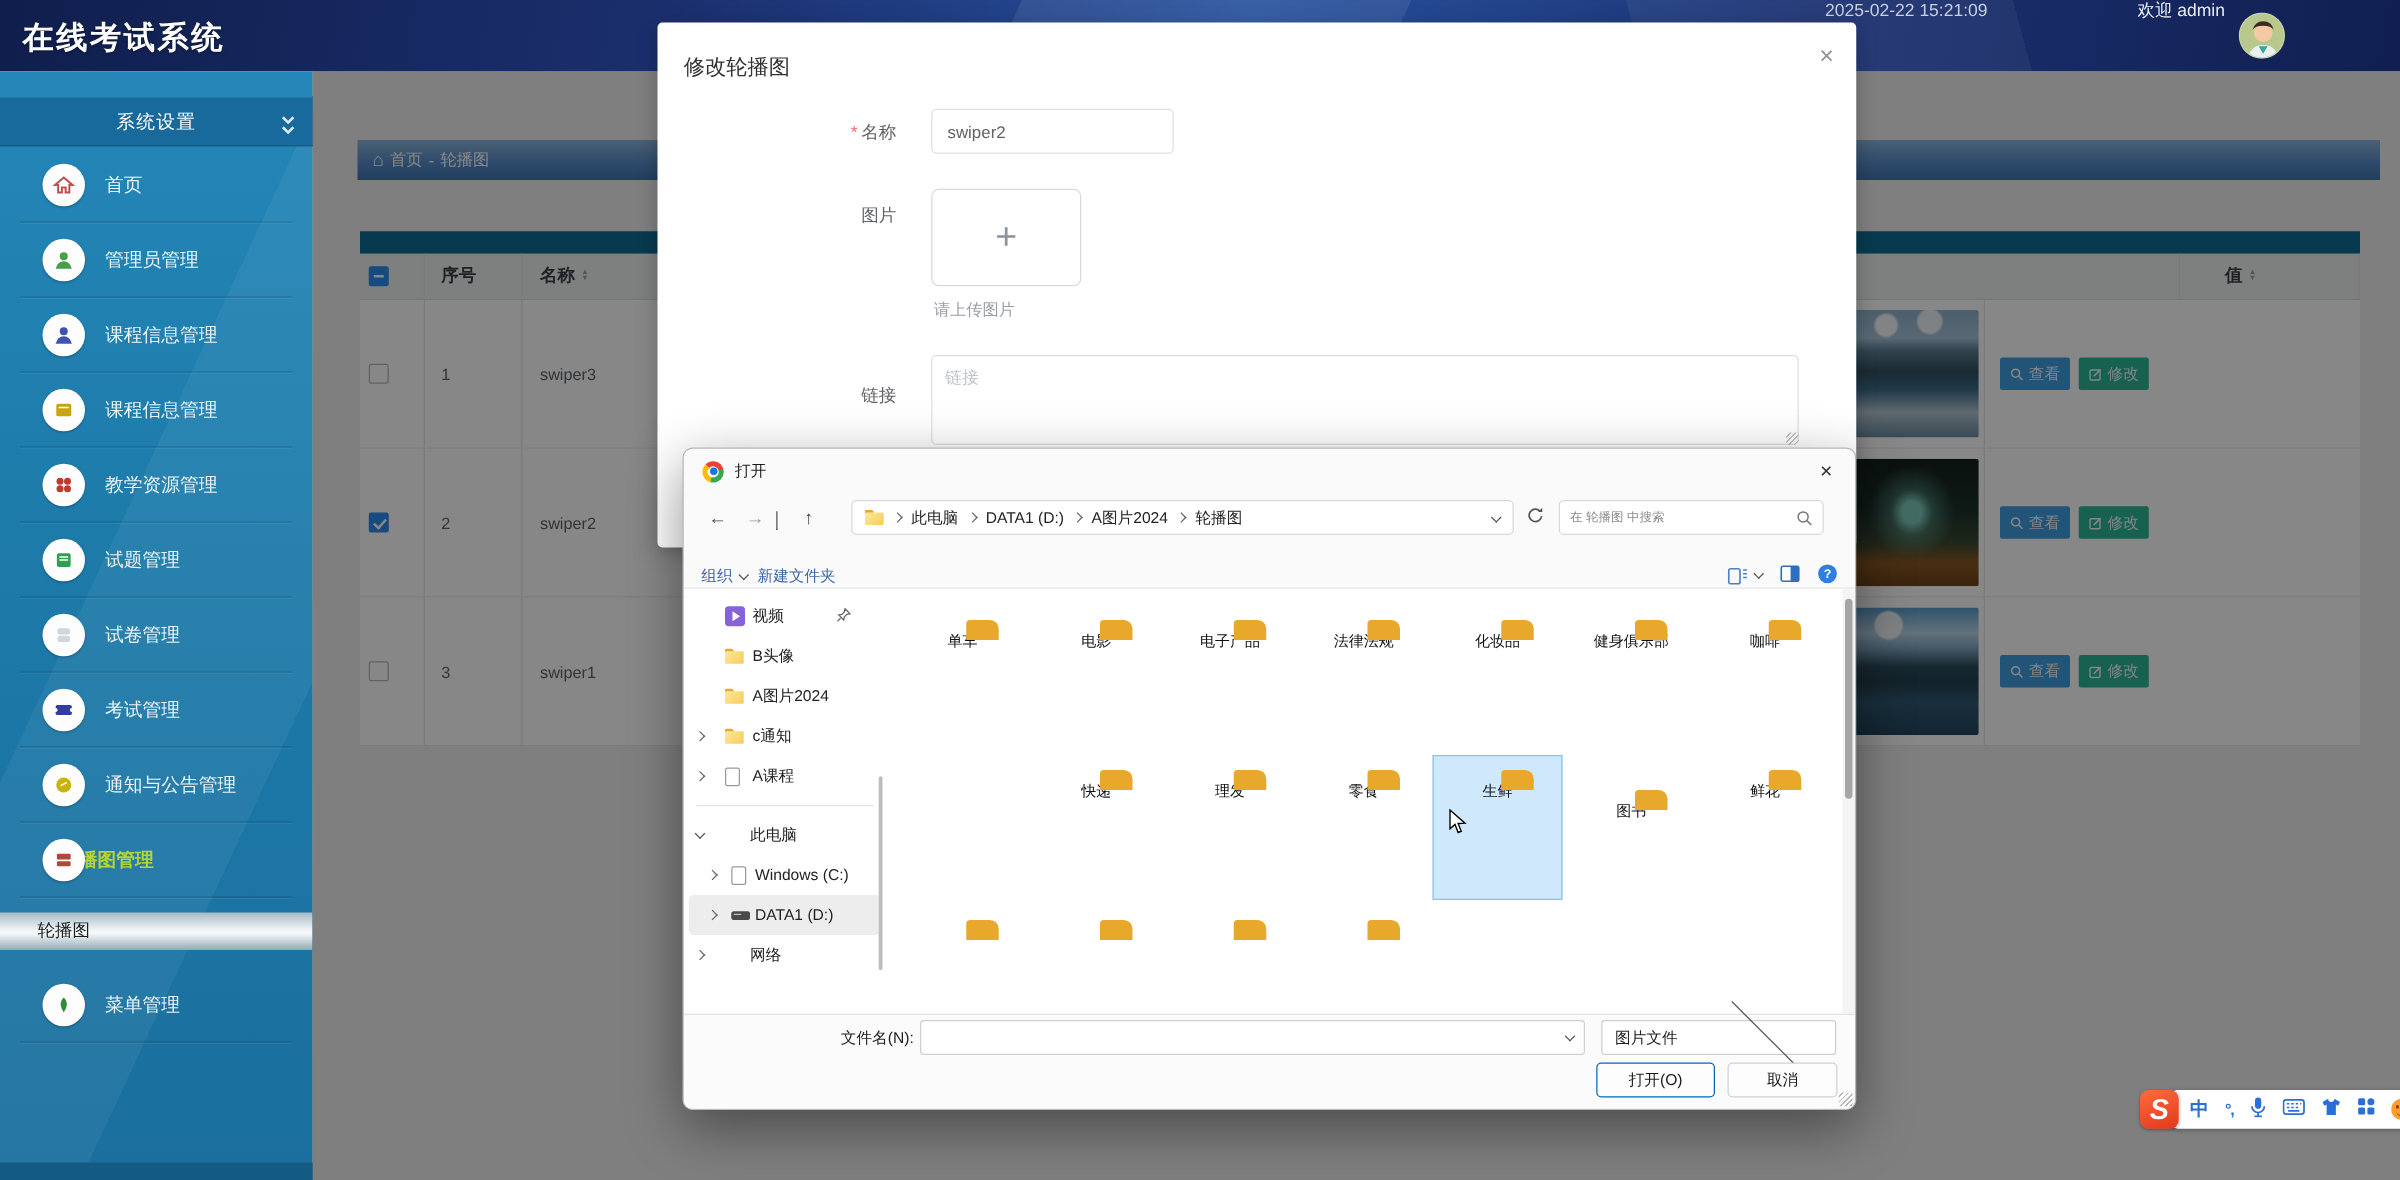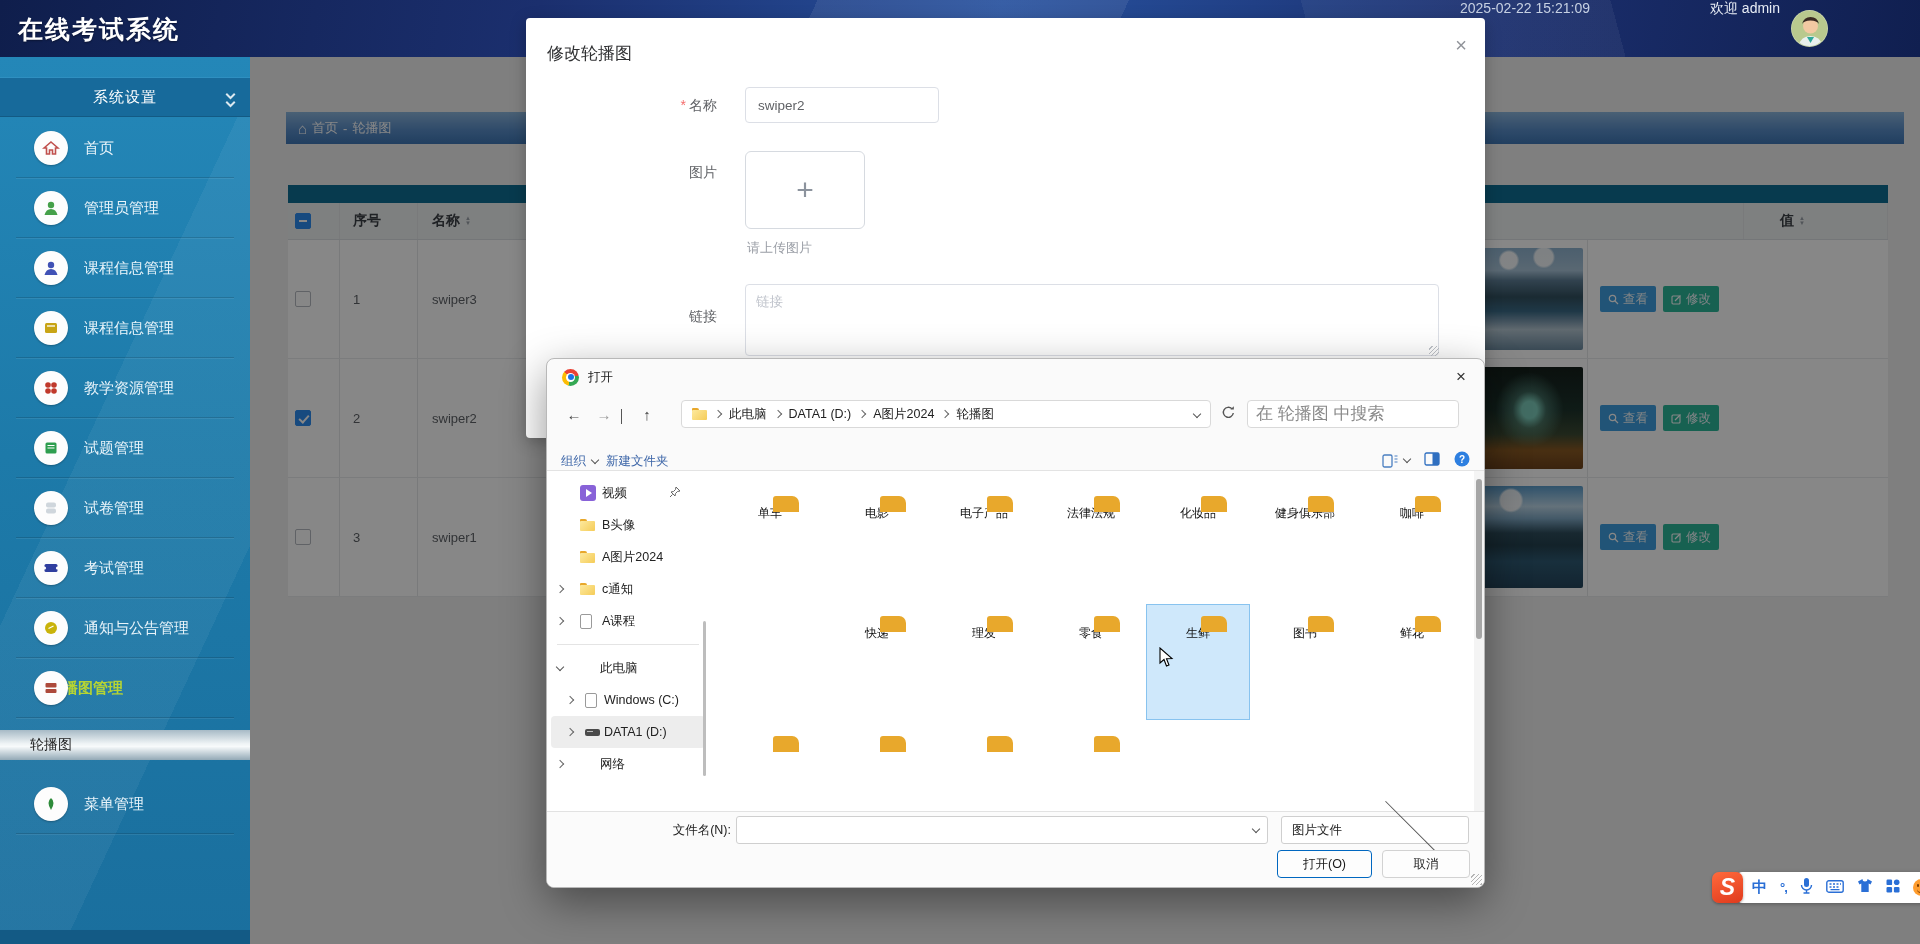--- a/index.html
+++ b/index.html
@@ -104,21 +104,21 @@
 .nav-arrow { font-size:15px; color:#444; width:30px; text-align:center; cursor:pointer; }
 .nav-arrow.dim { color:#9a9a9a; }
 .nav-chevdn { margin:4px 10px 0 2px; cursor:pointer; }
 .chev-sm { width:6px; height:6px; border-right:1.5px solid #555; border-bottom:1.5px solid #555; transform:rotate(45deg); }
 .chev-rt { width:6px; height:6px; border-right:1.5px solid #666; border-bottom:1.5px solid #666; transform:rotate(-45deg); }
 .addr { position:absolute; left:134px; top:5px; width:530px; height:28px; background:#fff; border:1px solid #d9d9d9; border-radius:4px; display:flex; align-items:center; padding:0 10px; gap:8px; }
 .addr-seg { white-space:nowrap; cursor:pointer; }
 .addr-end { margin-left:auto; }
 .refresh { position:absolute; left:674px; top:10px; cursor:pointer; }
 .searchbox { position:absolute; left:700px; top:5px; width:212px; height:28px; background:#fff; border:1px solid #d9d9d9; border-radius:4px; display:flex; align-items:center; padding:0 8px; }
-.searchbox input { border:none; outline:none; flex:1; font-size:17px; color:#444; font-family:inherit; background:transparent; }
+.searchbox input { border:none; outline:none; flex:1; font-size:10px; color:#444; font-family:inherit; background:transparent; }
 .searchbox input::placeholder { color:#8a8a8a; }
 .fd-menubar { height:38px; display:flex; align-items:flex-end; padding:0 14px; border-bottom:1px solid #e3e3e3; gap:8px; }
 .mb-item { color:#3d66a8; cursor:pointer; display:flex; align-items:center; gap:6px; }
 .mb-right { margin-left:auto; display:flex; align-items:center; gap:14px; }
 .fd-body { position:relative; height:342px; background:#fff; overflow:hidden; }
 .fd-side { position:absolute; left:0; top:0; bottom:0; width:162px; padding-top:6px; }
 .sd-row { position:relative; height:32px; display:flex; align-items:center; cursor:pointer; }
 .sd-chev { position:absolute; left:10px; }
 .sd-chev2 { position:absolute; left:20px; }
 .sd-icon { position:absolute; left:33px; }
@@ -572,21 +572,21 @@
     <div class="tile" style="left:385px; top:13px;"><span class="folder"><span class="tab"></span><span class="bodyp"></span></span><div class="flabel">电子产品</div></div>
     <div class="tile" style="left:492px; top:13px;"><span class="folder"><span class="tab"></span><span class="bodyp"></span></span><div class="flabel">法律法规</div></div>
     <div class="tile" style="left:599px; top:13px;text-align:center;"><span class="folder"><span class="tab"></span><span class="bodyp"></span></span><div class="flabel">化妆品</div></div>
     <div class="tile" style="left:706px; top:13px;"><span class="folder"><span class="tab"></span><span class="bodyp"></span></span><div class="flabel">健身俱乐部</div></div>
     <div class="tile" style="left:813px; top:13px;"><span class="folder"><span class="tab"></span><span class="bodyp"></span></span><div class="flabel">咖啡</div></div>
 
     <div class="tile" style="left:278px; top:133px;"><span class="folder"><span class="tab"></span><span class="bodyp"></span></span><div class="flabel">快递</div></div>
     <div class="tile" style="left:385px; top:133px;"><span class="folder"><span class="tab"></span><span class="bodyp"></span></span><div class="flabel">理发</div></div>
     <div class="tile" style="left:492px; top:133px;"><span class="folder"><span class="tab"></span><span class="bodyp"></span></span><div class="flabel">零食</div></div>
     <div class="tile sel" style="left:599px; top:133px;"><span class="folder"><span class="tab"></span><span class="bodyp"></span></span><div class="flabel">生鲜</div></div>
-    <div class="tile" style="left:706px; top:133px;font-family:Liberation Mono, monospace;"><span class="folder"><span class="tab"></span><span class="bodyp"></span></span><div class="flabel">图书</div></div>
+    <div class="tile" style="left:706px; top:149px;font-family:Liberation Mono, monospace;"><span class="folder"><span class="tab"></span><span class="bodyp"></span></span><div class="flabel">图书</div></div>
     <div class="tile" style="left:813px; top:133px;"><span class="folder"><span class="tab"></span><span class="bodyp"></span></span><div class="flabel">鲜花</div></div>
 
     <div class="tile" style="left:171px; top:253px;"><span class="folder"><span class="tab"></span><span class="bodyp"></span></span></div>
     <div class="tile" style="left:278px; top:253px;"><span class="folder"><span class="tab"></span><span class="bodyp"></span></span></div>
     <div class="tile" style="left:385px; top:253px;"><span class="folder"><span class="tab"></span><span class="bodyp"></span></span></div>
     <div class="tile" style="left:492px; top:253px;"><span class="folder"><span class="tab"></span><span class="bodyp"></span></span></div>
 
     <span class="cursor-arrow"><svg width="15" height="21" viewBox="0 0 15 21">
           <path d="M1 1 L1 16 L5 12.5 L7.5 19 L10 18 L7.5 11.8 L13 11.5 Z" fill="#fff" stroke="#000" stroke-width="1.1"></path>
         </svg></span>

